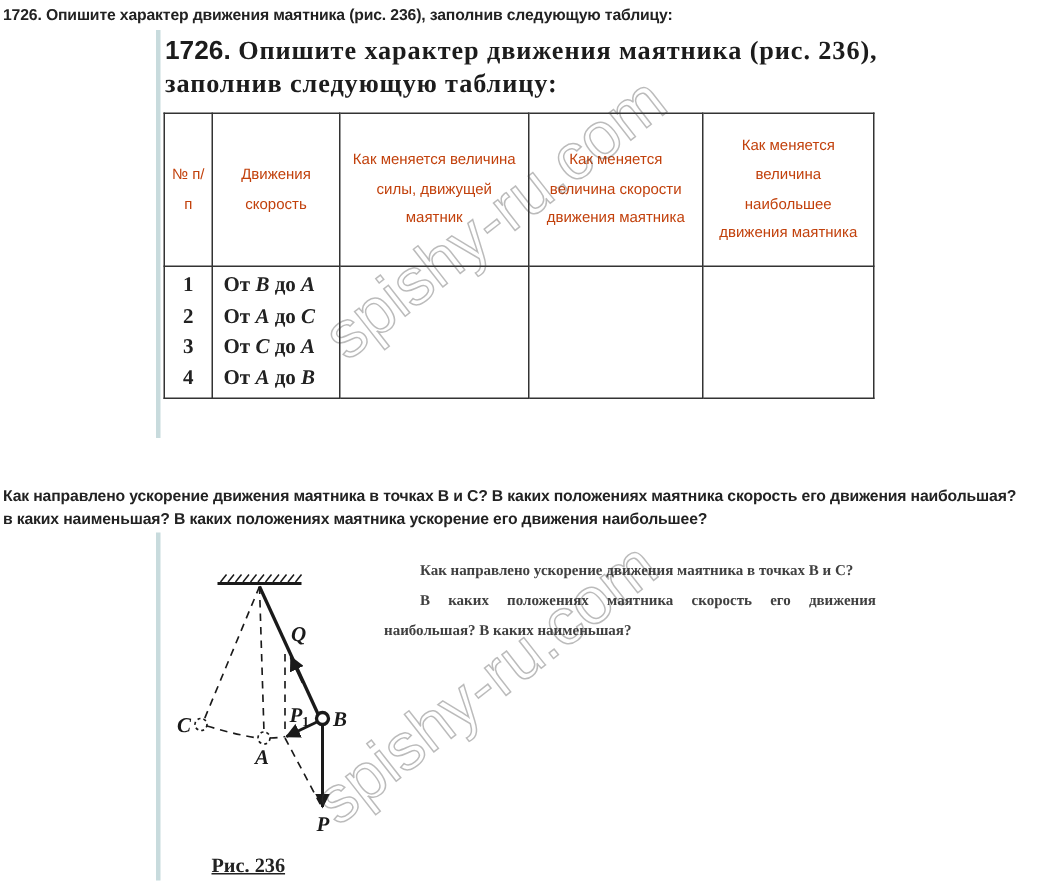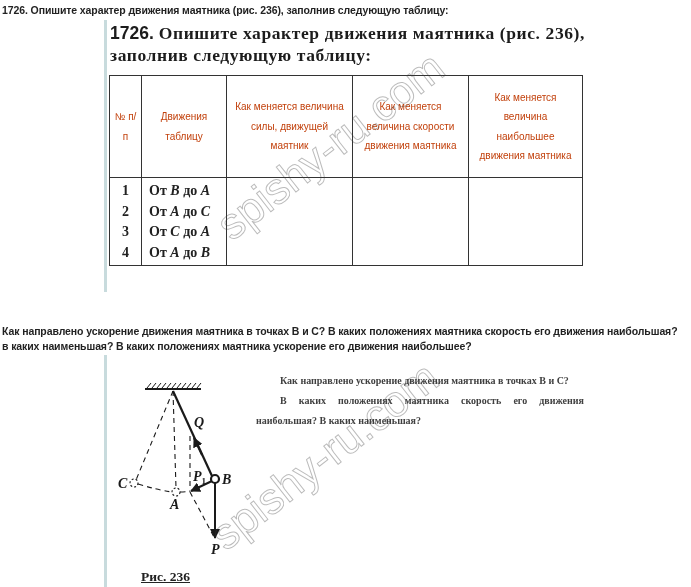--- a/index.html
+++ b/index.html
@@ -88,21 +88,21 @@
   <colgroup>
     <col style="width:32px">
       <col style="width:85px">
       <col style="width:126px">
       <col style="width:116px">
       <col style="width:114px">
   </colgroup>
   <thead>
     <tr>
       <th style="padding:0 2px;">№ п/п</th>
-      <th style="padding:0 4px;">Движения таблицу</th>
+      <th style="padding:0 4px;">Движения скорость</th>
       <th style="padding:0 5px;">Как меняется величина силы, движущей маятник</th>
       <th style="padding:0 6px;">Как меняется величина скорости движения маятника</th>
       <th style="padding:0 6px;">Как меняется величина наибольшее движения маятника</th>
     </tr>
   </thead>
   <tbody>
     <tr>
       <td class="nums">
         <span class="row-line">1</span>
         <span class="row-line">2</span>

